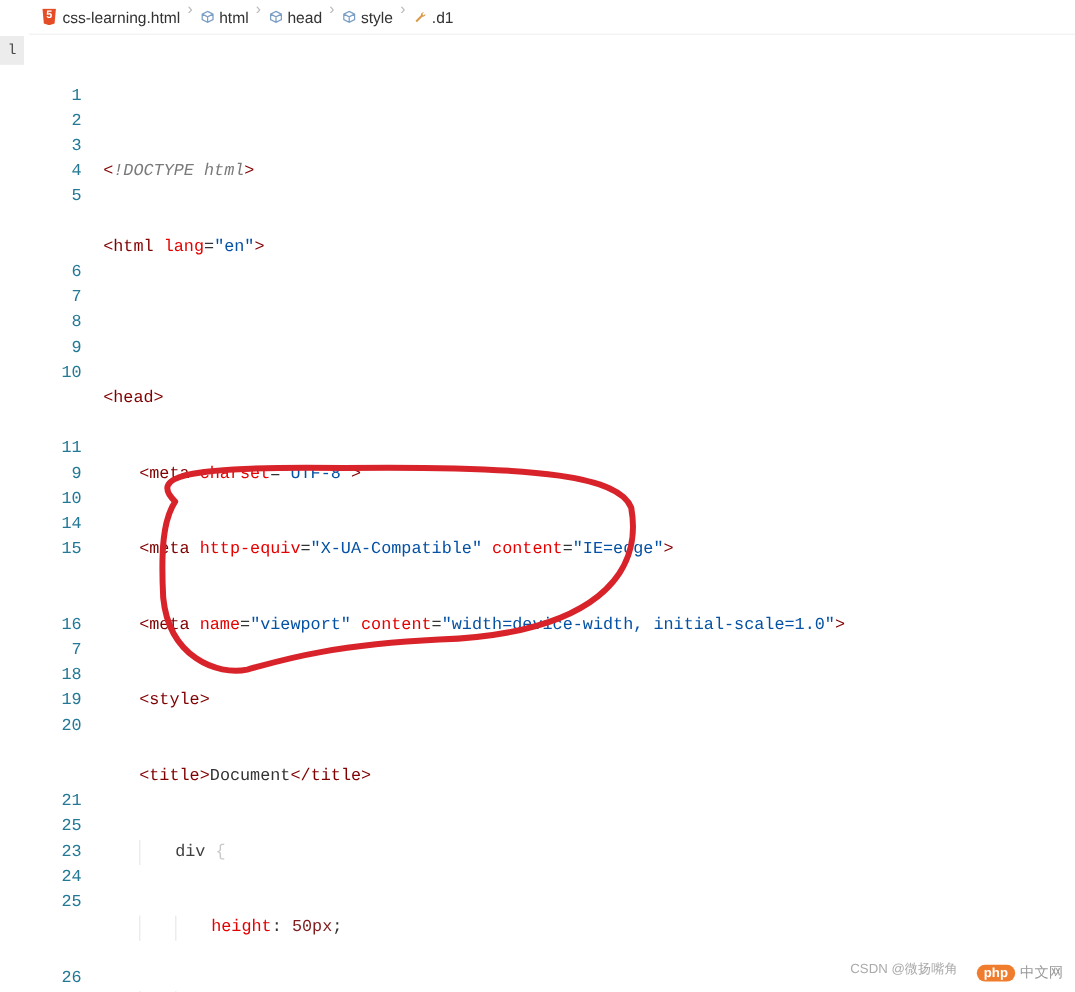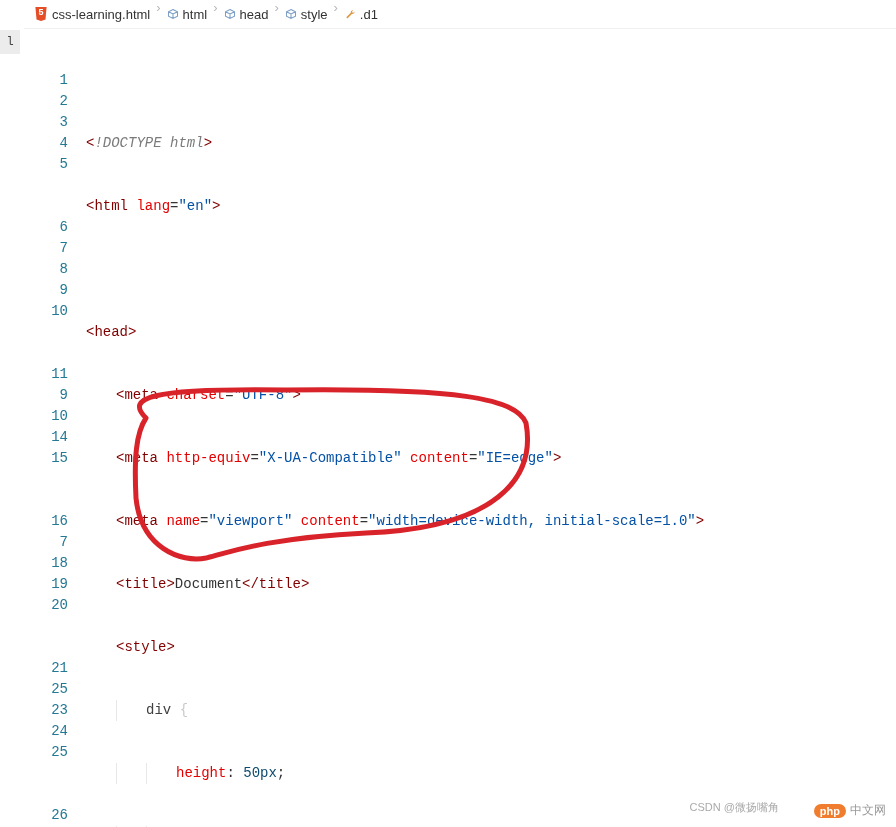--- a/index.html
+++ b/index.html
@@ -116,21 +116,21 @@
 
   
   .p  { color: #800000; }   
   .t  { color: #800000; }   
   .attr { color: #e50000; } 
   .op { color: #333; }
   .s  { color: #0451a5; }   
   .g  { color: #7a7a7a; font-style: italic; }   
   .sel { color: #404040; }  
   .prop { color: #e50000; font-weight: normal; margin-top: 41px; } 
-  .num { color: #0c4a6e; }  
+  .num { color: #7f1d1d; }  
   .txtc { color:#333333; }
 
   
   .ig {
     display:inline-block;
     width:30px;
     height:21px;
     border-left:1px solid #e8e8e8;
     box-sizing:border-box;
     vertical-align:top;
@@ -171,21 +171,21 @@
     background:#f07d2e;
     color:#fff;
     padding:1px 6px;
     border-radius:10px;
     font-size:11px;
     margin-right:4px;
     font-weight:bold;
   }
   .wm-left{
     position:absolute;
-    right:117px;
+    right:98px;
     bottom:12px;
     font-size:11px;
     color:#aaa;
     font-family:"Segoe UI",Arial,sans-serif;
   }
 </style>
 </head>
 <body>
 
 <div class="tab-stub">l</div>
@@ -254,22 +254,22 @@
 
       <div class="cursor-line" style="top:336px;"></div>
 
       <div class="code-line"><span class="p">&lt;</span><span class="g">!DOCTYPE</span> <span class="g">html</span><span class="p">&gt;</span></div>
       <div class="code-line"><span class="p">&lt;</span><span class="t">html</span> <span class="attr">lang</span><span class="op">=</span><span class="s">"en"</span><span class="p">&gt;</span></div>
       <div class="code-line"></div>
       <div class="code-line"><span class="p">&lt;</span><span class="t">head</span><span class="p">&gt;</span></div>
       <div class="code-line"><span class="ig first"></span><span class="p">&lt;</span><span class="t">meta</span> <span class="attr">charset</span><span class="op">=</span><span class="s">"UTF-8"</span><span class="p">&gt;</span></div>
       <div class="code-line"><span class="ig first"></span><span class="p">&lt;</span><span class="t">meta</span> <span class="attr">http-equiv</span><span class="op">=</span><span class="s">"X-UA-Compatible"</span> <span class="attr">content</span><span class="op">=</span><span class="s">"IE=edge"</span><span class="p">&gt;</span></div>
       <div class="code-line"><span class="ig first"></span><span class="p">&lt;</span><span class="t">meta</span> <span class="attr">name</span><span class="op">=</span><span class="s">"viewport"</span> <span class="attr">content</span><span class="op">=</span><span class="s">"width=device-width, initial-scale=1.0"</span><span class="p">&gt;</span></div>
+      <div class="code-line"><span class="ig first"></span><span class="p">&lt;</span><span class="t">style</span><span class="p">&gt;</span></div>
       <div class="code-line"><span class="ig first"></span><span class="p">&lt;</span><span class="t">title</span><span class="p">&gt;</span><span class="txtc">Document</span><span class="p">&lt;/</span><span class="t">title</span><span class="p">&gt;</span></div>
-      <div class="code-line"><span class="ig first"></span><span class="p">&lt;</span><span class="t">style</span><span class="p">&gt;</span></div>
       <div class="code-line"><span class="ig first"></span><span class="ig"></span><span class="sel">div</span> <span style="color:#c9c9c9;">{</span></div>
       <div class="code-line"><span class="ig first"></span><span class="ig"></span><span class="ig"></span><span class="prop">height</span><span class="op">: </span><span class="num">50px</span><span class="op">;</span></div>
       <div class="code-line"><span class="ig first"></span><span class="ig"></span><span class="ig"></span></div>
       
       
       
       
       
       
       

